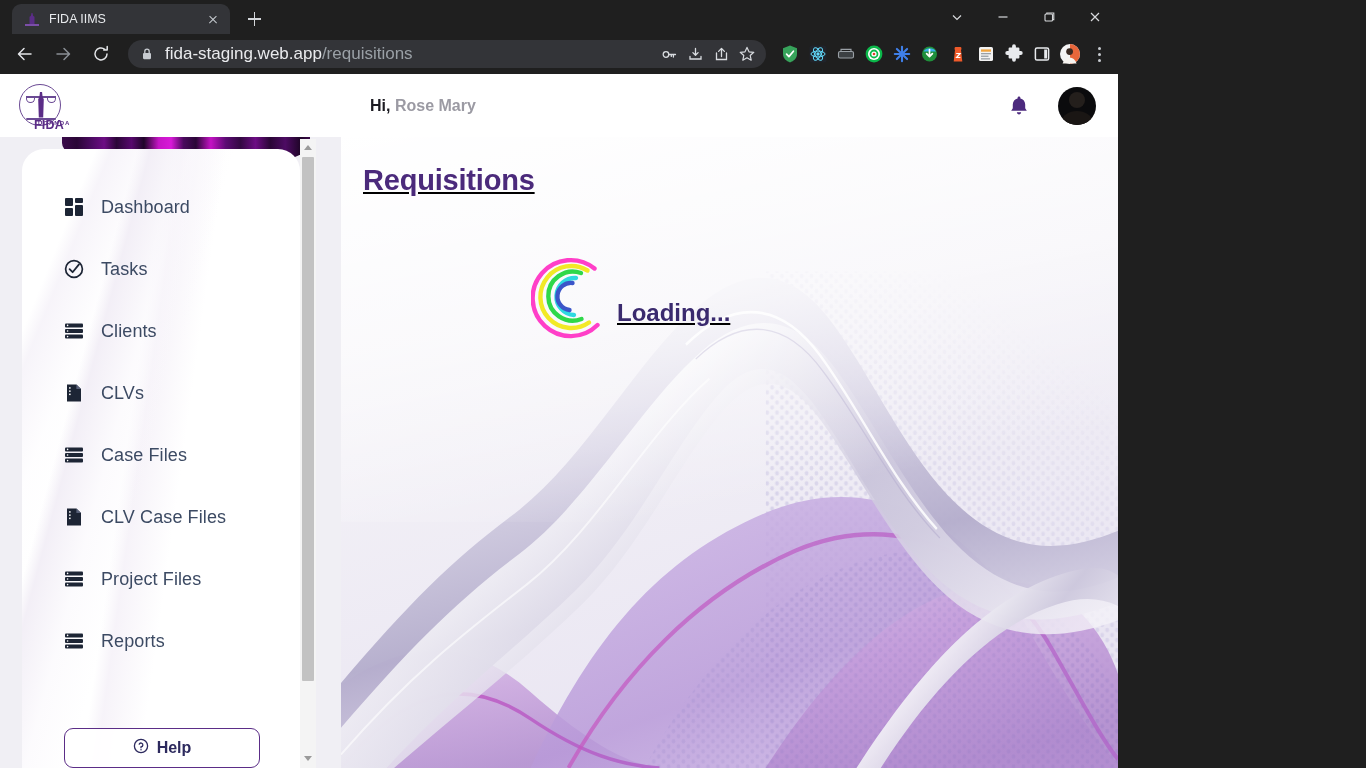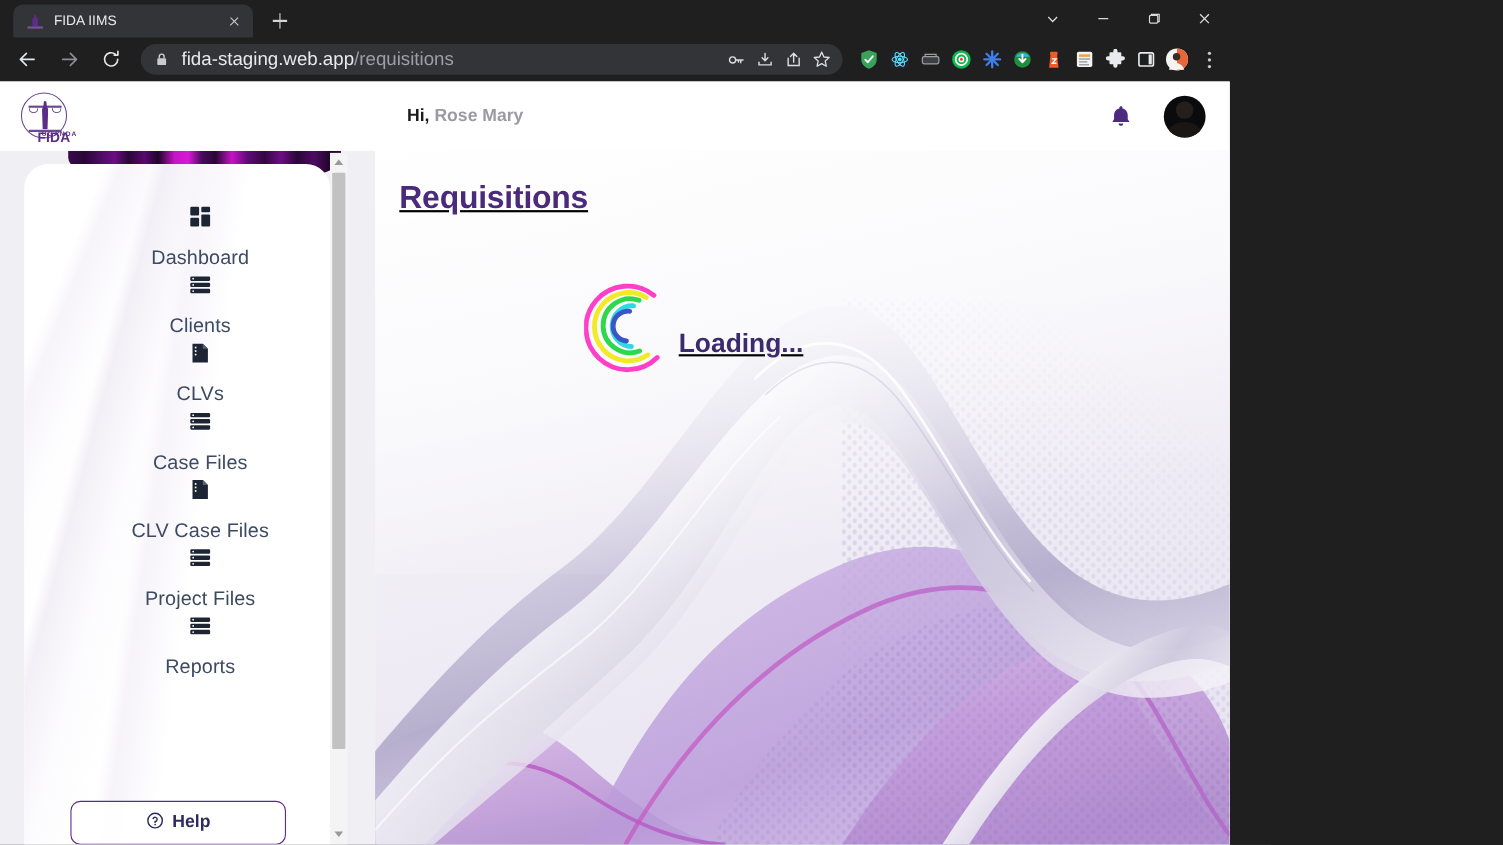--- a/index.html
+++ b/index.html
@@ -162,21 +162,21 @@
   .sb-swoosh {
     position:absolute; inset:0; pointer-events:none;
     background:
       linear-gradient(105deg, rgba(255,255,255,0) 26%, rgba(242,238,246,.95) 29%, rgba(250,248,252,.6) 38%, rgba(255,255,255,0) 48%),
       linear-gradient(112deg, rgba(255,255,255,0) 14%, rgba(246,243,249,.9) 17%, rgba(253,252,254,.5) 26%, rgba(255,255,255,0) 34%),
       linear-gradient(98deg, rgba(255,255,255,0) 40%, rgba(245,241,248,.85) 44%, rgba(255,255,255,0) 56%);
   }
   .navlist { position:relative; padding-top:38px; z-index:2; }
   .navitem {
     display:flex; align-items:center; height:40px; padding-left:42px;
-    margin-bottom:22px; gap:17px;flex-direction:column;
+    margin-bottom:22px; gap:17px;
   }
   .navicon { width:20px; height:20px; flex:0 0 20px; position:relative; }
   .navlabel { font-size:18px; color:#3c4a63; letter-spacing:.1px; }
 
   .help-wrap { position:absolute; left:42px; bottom:0; width:196px; z-index:3; }
   .helpbtn {
     width:196px; height:40px; border:1.4px solid #5b2d87; border-radius:9px;
     background:rgba(255,255,255,.9); display:flex; align-items:center;
     justify-content:center; gap:8px;
   }
@@ -455,20 +455,29 @@
                 <svg width="20" height="20" viewBox="0 0 20 20">
                   <rect x="1" y="1" width="8" height="8" rx="1" fill="#1d2535"></rect>
                   <rect x="11" y="1" width="8" height="5" rx="1" fill="#1d2535"></rect>
                   <rect x="1" y="11" width="8" height="8" rx="1" fill="#1d2535"></rect>
                   <rect x="11" y="8" width="8" height="11" rx="1" fill="#1d2535"></rect>
                 </svg>
               </span>
               <span class="navlabel">Dashboard</span>
             </div>
 
+            <div class="navitem">
+              <span class="navicon">
+                <svg width="20" height="20" viewBox="0 0 20 20">
+                  <circle cx="10" cy="10" r="8.4" stroke="#1d2535" stroke-width="1.7" fill="none"></circle>
+                  <path d="M5.6 10.2 L8.6 13.2 L15 5.4" stroke="#1d2535" stroke-width="1.8" fill="none" stroke-linecap="round" stroke-linejoin="round"></path>
+                </svg>
+              </span>
+              <span class="navlabel">Tasks</span>
+            </div>
 
             <div class="navitem">
               <span class="navicon">
                 <svg width="20" height="20" viewBox="0 0 20 20">
                   <rect x="1" y="2.4" width="18" height="4" rx="1" fill="#1d2535"></rect>
                   <rect x="1" y="8" width="18" height="4" rx="1" fill="#1d2535"></rect>
                   <rect x="1" y="13.6" width="18" height="4" rx="1" fill="#1d2535"></rect>
                   <circle cx="3.6" cy="4.4" r="0.8" fill="#fff"></circle>
                   <circle cx="3.6" cy="10" r="0.8" fill="#fff"></circle>
                   <circle cx="3.6" cy="15.6" r="0.8" fill="#fff"></circle>

